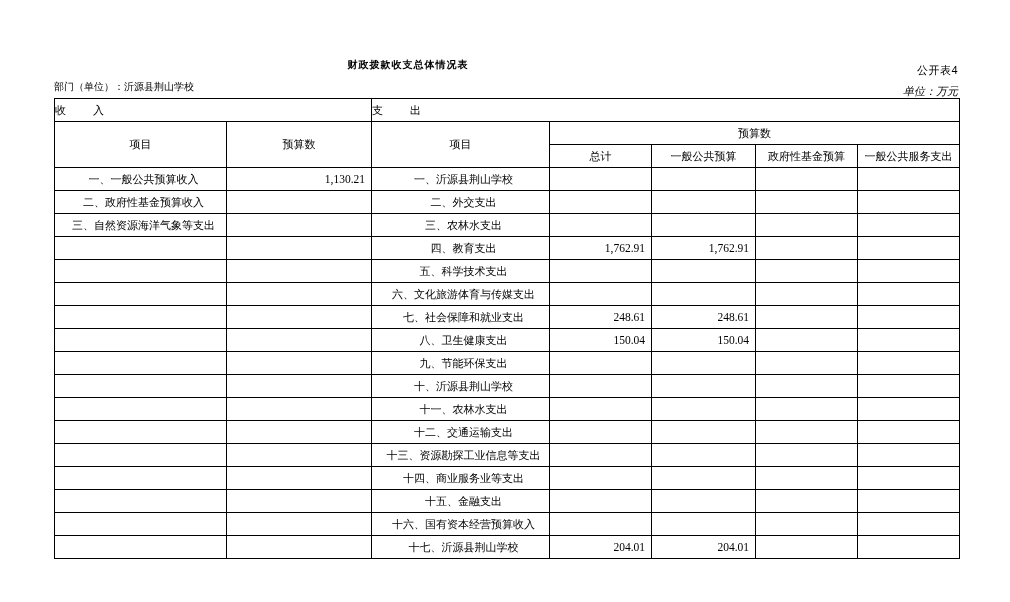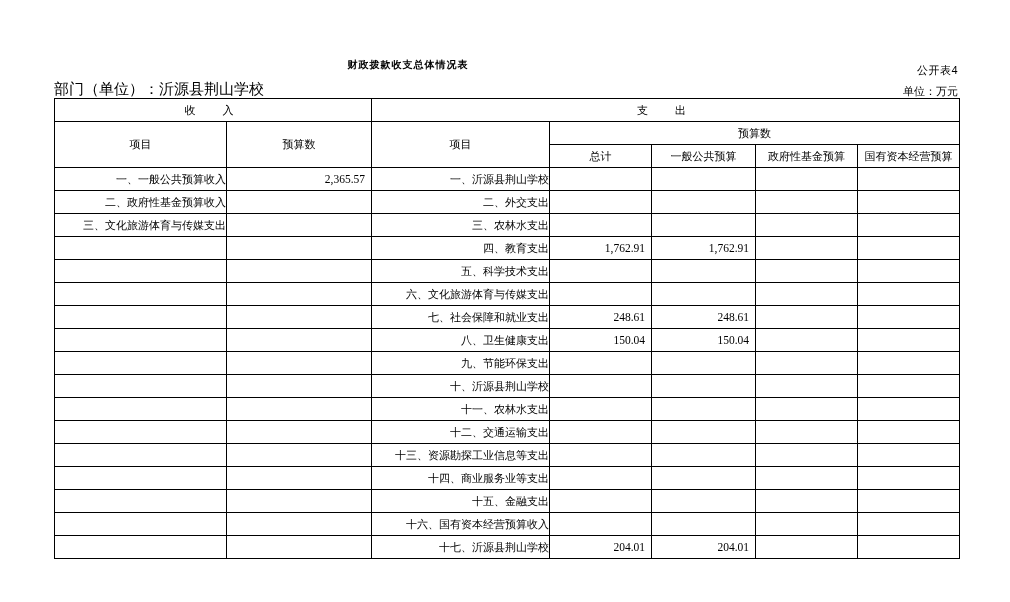--- a/index.html
+++ b/index.html
@@ -38,51 +38,52 @@
     text-align: center;
     font-size: 10px;
     font-weight: bold;
     font-family: "Liberation Sans", "DejaVu Sans", sans-serif;
     letter-spacing: 1px;
   }
   .dept-line {
     position: absolute;
     top: 80px;
     left: 54px;
-    font-size: 15px;
+    font-size: 10px;
     font-family: "Liberation Sans", "DejaVu Sans", sans-serif;
   }
   .unit-line {
     position: absolute;
     top: 84px;
     right: 52px;
     font-size: 11px;
     font-family: "Liberation Sans", "DejaVu Sans", sans-serif;
+    font-style: italic;
   }
   table.fin {
     position: absolute;
     top: 98px;
     left: 54px;
     border-collapse: collapse;
     table-layout: fixed;
     width: 905px;
     font-size: 11px;
     font-family: "Liberation Sans", "DejaVu Sans", sans-serif;
   }
   table.fin td, table.fin th {
     border: 1px solid #000000;
     padding: 0;
     font-weight: normal;
     vertical-align: middle;
     height: 22px;
     box-sizing: border-box;
   }
-  .c-left   { text-align: right; padding-left: 6px !important; }
+  .c-left   { text-align: center; padding-left: 6px !important; }
   .c-right  { text-align: right; padding-right: 6px !important; }
-  .hdr-group { text-align: center; letter-spacing: 8px; }
+  .hdr-group { text-align: left; letter-spacing: 8px; }
   .hdr-sub { text-align: center; font-family: Liberation Serif, serif; }
   .row-h { height: 23px; }
   .num {
     font-family: "Liberation Serif", "DejaVu Serif", serif;
     font-size: 11.5px;
   }
   .txt-cell {
     font-size: 11px;
   }
 </style>
@@ -114,44 +115,44 @@
       <tr class="row-h">
         <th rowspan="2" class="hdr-sub">项目</th>
         <th rowspan="2" class="hdr-sub">预算数</th>
         <th rowspan="2" class="hdr-sub">项目</th>
         <th colspan="4" class="hdr-sub">预算数</th>
       </tr>
       <tr class="row-h">
         <th class="hdr-sub">总计</th>
         <th class="hdr-sub">一般公共预算</th>
         <th class="hdr-sub">政府性基金预算</th>
-        <th class="hdr-sub">国有资本经营预算</th>
+        <th class="hdr-sub">一般公共服务支出</th>
       </tr>
     </thead>
     <tbody>
       <tr class="row-h">
         <td class="c-left txt-cell">一、一般公共预算收入</td>
-        <td class="c-right num">2,365.57</td>
+        <td class="c-right num">1,130.21</td>
         <td class="c-left txt-cell">一、沂源县荆山学校</td>
         <td class="c-right num"></td>
         <td class="c-right num"></td>
         <td class="c-right num"></td>
         <td class="c-right num"></td>
       </tr>
       <tr class="row-h">
         <td class="c-left txt-cell">二、政府性基金预算收入</td>
         <td class="c-right num"></td>
         <td class="c-left txt-cell">二、外交支出</td>
         <td class="c-right num"></td>
         <td class="c-right num"></td>
         <td class="c-right num"></td>
         <td class="c-right num"></td>
       </tr>
       <tr class="row-h">
-        <td class="c-left txt-cell">三、文化旅游体育与传媒支出</td>
+        <td class="c-left txt-cell">三、自然资源海洋气象等支出</td>
         <td class="c-right num"></td>
         <td class="c-left txt-cell">三、农林水支出</td>
         <td class="c-right num"></td>
         <td class="c-right num"></td>
         <td class="c-right num"></td>
         <td class="c-right num"></td>
       </tr>
       <tr class="row-h">
         <td class="c-left txt-cell"></td>
         <td class="c-right num"></td>

